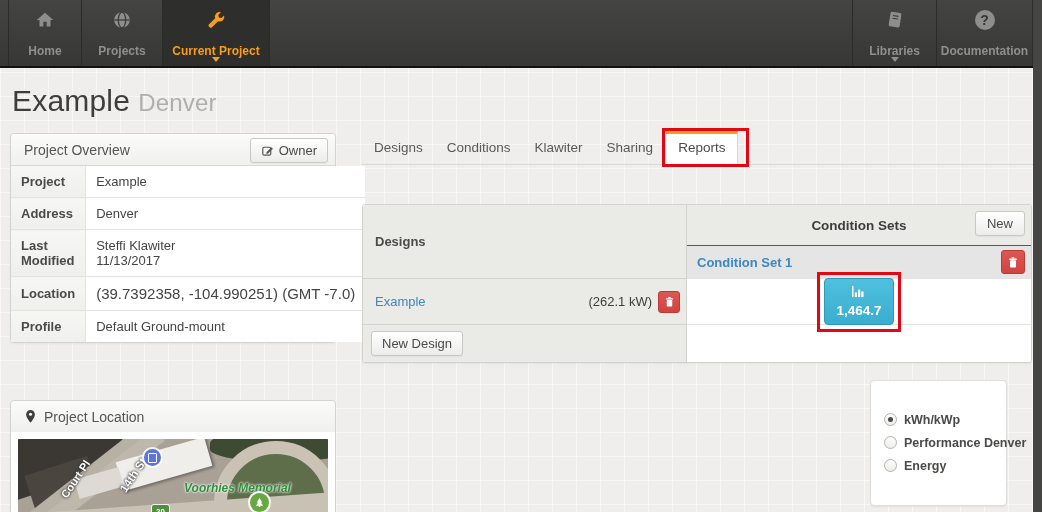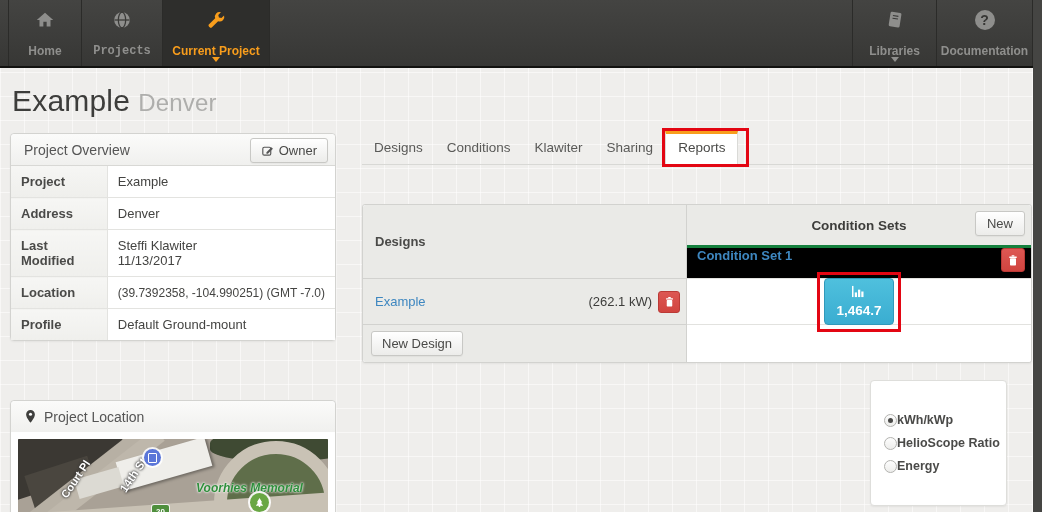--- a/index.html
+++ b/index.html
@@ -22,21 +22,21 @@
   .nav-item + .nav-item{border-left:none;}
   .nav-item .nav-label{font-size:12px;font-weight:bold;color:#8f8f8d;margin-top:12px;white-space:nowrap;}
   .nav-item.active{background:#2e2e2c;}
   .nav-item.active .nav-label{color:#f89d1c;}
   .nav-icon{width:24px;height:24px;display:flex;align-items:center;justify-content:center;}
   .caret-down{position:absolute;bottom:4px;left:50%;margin-left:-4px;width:0;height:0;
     border-left:4px solid transparent;border-right:4px solid transparent;border-top:5px solid #8f8f8d;}
   .nav-item.active .caret-down{border-top-color:#f89d1c;}
   .qmark-circle{width:20px;height:20px;border-radius:50%;background:#8e8e8c;color:#373735;
     font-size:14px;font-weight:bold;display:flex;align-items:center;justify-content:center;}
-  .w-home{width:74px;}.w-projects{width:81px;font-family:Liberation Mono, monospace;}.w-current{width:107px;}.w-lib{width:85px;}.w-doc{width:96px;}
+  .w-home{width:74px;}.w-projects{width:81px;}.w-current{width:107px;}.w-lib{width:85px;}.w-doc{width:96px;}
 
   
   .right-edge{position:absolute;right:0;top:0;width:9px;height:512px;background:#454543;z-index:9;}
 
   
   .page-title{position:absolute;left:12px;top:84px;font-size:30px;color:#3d3d3b;letter-spacing:.2px;}
   .page-title .subtitle{font-size:24px;color:#aeaeac;margin-left:8px;}
 
   
   .panel{position:absolute;left:10px;width:326px;background:#fff;border:1px solid #d3d3d0;
@@ -53,42 +53,42 @@
     cursor:pointer;box-shadow:0 1px 1px rgba(0,0,0,.04);}
   .edit-btn{position:absolute;right:7px;top:4px;}
 
   
   .ov-table{width:100%;border-collapse:collapse;font-size:13px;}
   .ov-table td{border-top:1px solid #e3e3e0;padding:8px 10px;vertical-align:middle;color:#444442;}
   .ov-table tr:first-child td{border-top:none;}
   .ov-table .lbl{width:80px;background:linear-gradient(#f6f6f4,#efefec);font-weight:bold;
     color:#4a4a48;border-right:1px solid #e3e3e0;}
   .ov-table .val{background:#fff;}
-  .ov-table .val.small{font-size:12px;white-space:nowrap;}
+  .ov-table .val.small{font-size:15px;white-space:nowrap;}
   a.link{color:#3e87c0;text-decoration:none;cursor:pointer;}
   a.link.bold{font-weight:bold;}
 
   
   .map-body{position:absolute;left:0;top:31px;right:0;bottom:-40px;background:#fff;padding:7px;}
   .map{position:relative;width:310px;height:110px;overflow:hidden;background:#a9a196;border-radius:1px;}
   .map .blk{position:absolute;}
   .m-dark1{left:-12px;top:-14px;width:118px;height:58px;background:#3b3833;transform:rotate(-18deg);}
   .m-dark2{left:10px;top:26px;width:66px;height:34px;background:#4a463f;transform:rotate(-18deg);}
   .m-white1{left:100px;top:10px;width:92px;height:30px;background:#efeeea;transform:rotate(-16deg);box-shadow:2px 2px 3px rgba(0,0,0,.35);}
   .m-white2{left:58px;top:34px;width:46px;height:20px;background:#dcdad3;transform:rotate(-16deg);}
   .m-road1{left:-30px;top:30px;width:200px;height:18px;background:#b7b0a4;transform:rotate(-38deg);}
   .m-road2{left:-46px;top:52px;width:210px;height:16px;background:#beb7ab;transform:rotate(-38deg);}
   .m-road3{left:-4px;top:64px;width:330px;height:24px;background:#c8c1b4;transform:rotate(-4deg);}
   .m-ring{left:196px;top:2px;width:124px;height:124px;border:13px solid #c9c2b5;border-radius:50%;background:#5f6e4a;box-sizing:border-box;}
   .m-trees{left:192px;top:-8px;width:140px;height:30px;background:#3f4a33;border-radius:40%;}
   .m-trees2{left:288px;top:36px;width:34px;height:46px;background:#46523a;border-radius:40%;}
   .map-label{position:absolute;font-weight:bold;color:#fff;text-shadow:0 0 3px #333,0 0 2px #333;white-space:nowrap;}
   .ml-court{left:36px;top:34px;font-size:11px;transform:rotate(-56deg);}
   .ml-14th{left:96px;top:30px;font-size:11.5px;transform:rotate(-56deg);}
-  .ml-poi{left:178px;top:42px;font-size:12px;font-style:italic;color:#2f8f3c;text-shadow:0 0 3px #fff,0 0 2px #fff;}
+  .ml-poi{left:166px;top:42px;font-size:12px;font-style:italic;color:#2f8f3c;text-shadow:0 0 3px #fff,0 0 2px #fff;}
   .m-icon-blue{position:absolute;left:126px;top:10px;width:17px;height:17px;border-radius:50%;
     background:#5b76d8;box-shadow:0 0 0 2px rgba(255,255,255,.85);display:flex;align-items:center;justify-content:center;}
   .m-icon-blue i{display:block;width:7px;height:8px;border:1.5px solid #fff;border-radius:1px;}
   .m-icon-tree{position:absolute;left:232px;top:54px;width:19px;height:19px;border-radius:50%;
     background:#69a744;box-shadow:0 0 0 2px rgba(255,255,255,.9);display:flex;align-items:center;justify-content:center;}
   .m-icon-tree svg{display:block;}
   .m-shield{position:absolute;left:134px;top:66px;min-width:15px;height:12px;border-radius:2px;
     background:#4f8f3d;color:#fff;font-size:8px;font-weight:bold;display:flex;align-items:center;
     justify-content:center;box-shadow:0 0 0 1px rgba(255,255,255,.8);padding:0 1px;}
 
@@ -108,22 +108,22 @@
   .mtable{position:absolute;left:362px;top:204px;width:670px;display:grid;
     grid-template-columns:324px 1fr;grid-template-rows:40px 33px 46px 38px;
     background:#fff;border:1px solid #d2d2cf;border-radius:3px;box-sizing:border-box;
     box-shadow:0 1px 2px rgba(0,0,0,.05);font-size:13px;}
   .mcell{box-sizing:border-box;}
   .cell-designs{grid-column:1;grid-row:1/3;background:#eaeae7;border-right:1px solid #d2d2cf;
     display:flex;align-items:center;padding-left:12px;font-weight:bold;color:#4a4a48;border-radius:3px 0 0 0;}
   .cell-cs-header{grid-column:2;grid-row:1;position:relative;background:#eaeae7;display:flex;
     align-items:center;justify-content:center;font-weight:bold;color:#3d3d3b;font-size:13.5px;border-radius:0 3px 0 0;}
   .cell-cs-header .btn{position:absolute;right:6px;top:6px;padding:4px 11px;}
-  .cell-cs1{grid-column:2;grid-row:2;background:#000000;border-top:3px solid #15803d;
-    display:flex;padding:0 6px 0 10px;}
+  .cell-cs1{grid-column:2;grid-row:2;background:#e5e5e5;border-top:1px solid #15803d;
+    display:flex;align-items:center;padding:0 6px 0 10px;}
   .cell-design{grid-column:1;grid-row:3;background:#eaeae7;border-top:1px solid #d2d2cf;
     border-right:1px solid #d2d2cf;display:flex;align-items:center;gap:6px;padding:0 6px 0 12px;}
   .cell-report{grid-column:2;grid-row:3;border-top:1px solid #e2e2df;display:flex;
     align-items:center;justify-content:center;background:#fff;}
   .cell-newdesign{grid-column:1;grid-row:4;background:#eaeae7;border-top:1px solid #d2d2cf;
     border-right:1px solid #d2d2cf;display:flex;align-items:center;padding-left:8px;border-radius:0 0 0 3px;}
   .cell-empty{grid-column:2;grid-row:4;border-top:1px solid #e2e2df;background:#fff;border-radius:0 0 3px 0;}
   .spacer{flex:1;}
   .capacity{color:#3d3d3b;}
   .trash-btn{width:22px;height:22px;border-radius:3px;border:1px solid #bb3a36;cursor:pointer;
@@ -132,21 +132,21 @@
   .report-btn-wrap{position:relative;display:inline-block;}
   .report-btn{display:inline-flex;align-items:center;gap:5px;background:linear-gradient(#4fc0dd,#3aadd1);
     border:1px solid #3099ba;border-radius:4px;color:#fff;font-weight:bold;font-size:13.5px;
     padding:6px 11px;cursor:pointer;flex-direction:column;}
   .btn-annotation{left:-7px;right:-7px;top:-6px;bottom:-7px;}
 
   
   .metric-card{position:absolute;left:870px;top:380px;width:137px;height:126px;background:#fff;
     border:1px solid #dededb;border-radius:4px;box-shadow:0 1px 2px rgba(0,0,0,.06);
     box-sizing:border-box;padding:32px 6px 0 13px;display:flex;flex-direction:column;gap:9px;}
-  .metric-row{display:flex;align-items:center;cursor:pointer;}
+  .metric-row{display:flex;gap:7px;cursor:pointer;}
   .radio{width:13px;height:13px;border-radius:50%;border:1px solid #b3b3b0;
     background:linear-gradient(#fdfdfd,#ededeb);box-sizing:border-box;position:relative;flex:0 0 13px;}
   .radio.checked::after{content:"";position:absolute;left:3px;top:3px;width:5px;height:5px;
     border-radius:50%;background:#4a4a48;}
   .metric-label{font-size:12.5px;font-weight:bold;color:#4a4a48;white-space:nowrap;}
 </style>
 </head>
 <body>
 
 <div class="viewport">
@@ -349,21 +349,21 @@
     <div class="mcell cell-empty"></div>
   </div>
 
   <div class="metric-card">
     <div class="metric-row">
       <span class="radio checked"></span>
       <span class="metric-label">kWh/kWp</span>
     </div>
     <div class="metric-row">
       <span class="radio"></span>
-      <span class="metric-label">HelioScope Ratio</span>
+      <span class="metric-label">Performance Denver</span>
     </div>
     <div class="metric-row">
       <span class="radio"></span>
       <span class="metric-label">Energy</span>
     </div>
   </div>
 
 </div>
 
 </body></html>

